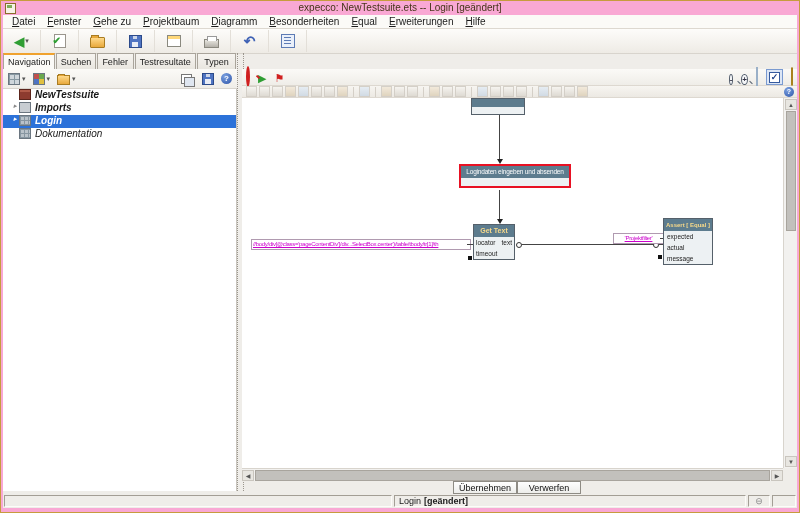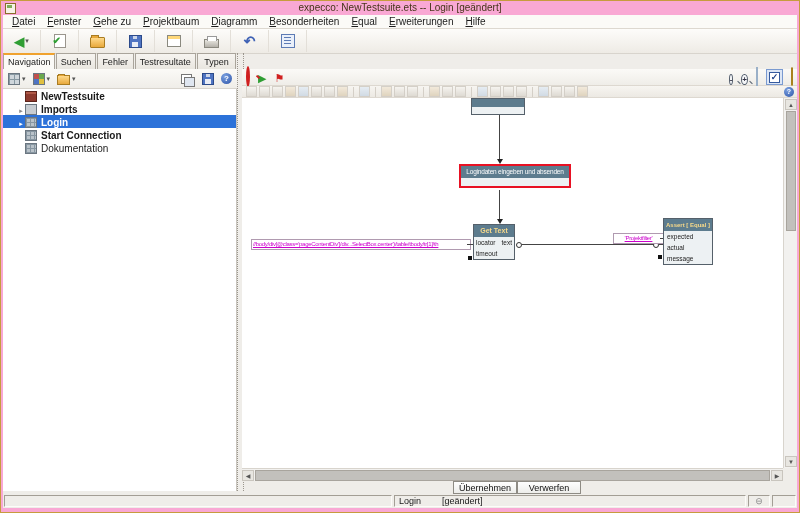--- a/index.html
+++ b/index.html
@@ -56,21 +56,21 @@
   .i-comp.color{background:#fff;background-image:linear-gradient(90deg,#c0504d 50%,#6aa84f 50%),linear-gradient(90deg,#4f74c2 50%,#e0c040 50%);
           background-size:100% 50%;background-position:0 0,0 100%;background-repeat:no-repeat;}
   .i-folder-sm{width:11px;height:8px;background:linear-gradient(#ffd98a,#e8a93c);border:1px solid #a97c22;position:relative;margin-top:2px;}
   .i-folder-sm:before{content:"";position:absolute;left:0;top:-2px;width:5px;height:1px;background:#e8a93c;border:1px solid #a97c22;border-bottom:none;}
   .spacer{flex:1;}
   .i-copyview{width:9px;height:8px;border:1px solid #777;background:#fff;position:relative;margin-right:3px;}
   .i-copyview:before{content:"";position:absolute;left:2px;top:2px;width:9px;height:8px;border:1px solid #777;background:#dfe6f0;}
   .i-help{width:11px;height:11px;border-radius:50%;background:radial-gradient(circle at 35% 30%,#7aa0e0,#2d54a8);
           color:#fff;font-size:8px;font-weight:bold;display:flex;align-items:center;justify-content:center;}
   .tree{left:3px;top:89px;width:234px;height:402px;background:#fff;border-right:1px solid #c9c5be;box-sizing:border-box;}
-  .trow{height:13px;display:flex;align-items:flex-end;font-size:10px;color:#1a1a1a;padding-left:14px;}
+  .trow{height:13px;display:flex;align-items:flex-start;font-size:10px;color:#1a1a1a;padding-left:8px;font-style:italic;}
   .trow .arr{width:8px;font-size:7px;color:#8a8a8a;text-align:center;flex:none;}
   .trow.sel{background:#2c72d9;color:#fff;}
   .trow.sel .arr{color:#fff;}
   .tlabel{margin-left:4px;white-space:nowrap;}
   .tlabel.b{font-weight:bold;}
   .ticon{width:10px;height:9px;flex:none;border:1px solid #6b7680;background:#b9c2c9;
          background-image:linear-gradient(#8796a1 1px,transparent 1px),linear-gradient(90deg,#8796a1 1px,transparent 1px);
          background-size:4px 4px;}
   .ticon.suitcase{background:#8d3b2f;border-color:#5c241b;background-image:linear-gradient(#b05a48 2px,transparent 2px);background-size:100% 100%;}
   .ticon.imports{background:#c8cdd2;}
@@ -132,21 +132,21 @@
   .buttons-row{left:242px;top:481px;width:555px;height:13px;}
   .pbtn{position:absolute;top:0;height:13px;width:64px;background:linear-gradient(#fefefe,#ededea);
         border:1px solid #8e8b84;box-sizing:border-box;font-size:9px;display:flex;align-items:center;justify-content:center;color:#111;}
   .statusbar{left:3px;top:494px;width:794px;height:14px;background:#efede9;display:flex;align-items:stretch;gap:2px;padding:1px;box-sizing:border-box;}
   .st-cell{border:1px solid;border-color:#a39e95 #fdfcf9 #fdfcf9 #a39e95;background:#efede9;font-size:9px;
            display:flex;align-items:center;padding:0 4px;box-sizing:border-box;color:#1a1a1a;white-space:nowrap;overflow:hidden;}
   .st-1{width:388px;}
   .st-2{flex:1;}
   .st-3{width:22px;justify-content:center;color:#8a8a8a;font-size:9px;}
   .st-4{width:24px;}
-  .bstate{font-weight:normal;margin-left:21px;}
+  .bstate{font-weight:bold;margin-left:3px;}
 </style>
 </head>
 <body>
 
 <div class="window">
 
   <div class="abs titlebar">
     <span class="title-icon"></span>
     <span>expecco: NewTestsuite.ets -- Login [geändert]</span>
   </div>
@@ -240,25 +240,20 @@
       <span class="tlabel b">Imports</span>
     </div>
     <div class="trow sel">
       <span class="arr">▸</span>
       <span class="ticon"></span>
       <span class="tlabel b">Login</span>
     </div>
     <div class="trow">
       <span class="arr"></span>
       <span class="ticon"></span>
-      <span class="tlabel b">Start Connection</span>
-    </div>
-    <div class="trow">
-      <span class="arr"></span>
-      <span class="ticon"></span>
       <span class="tlabel">Dokumentation</span>
     </div>
   </div>
 
   <div class="abs splitter"></div>
 
 
   <div class="abs run-toolbar">
     <span><span class="i-searchred"></span></span>
     <span><span class="i-run">▶</span></span>

